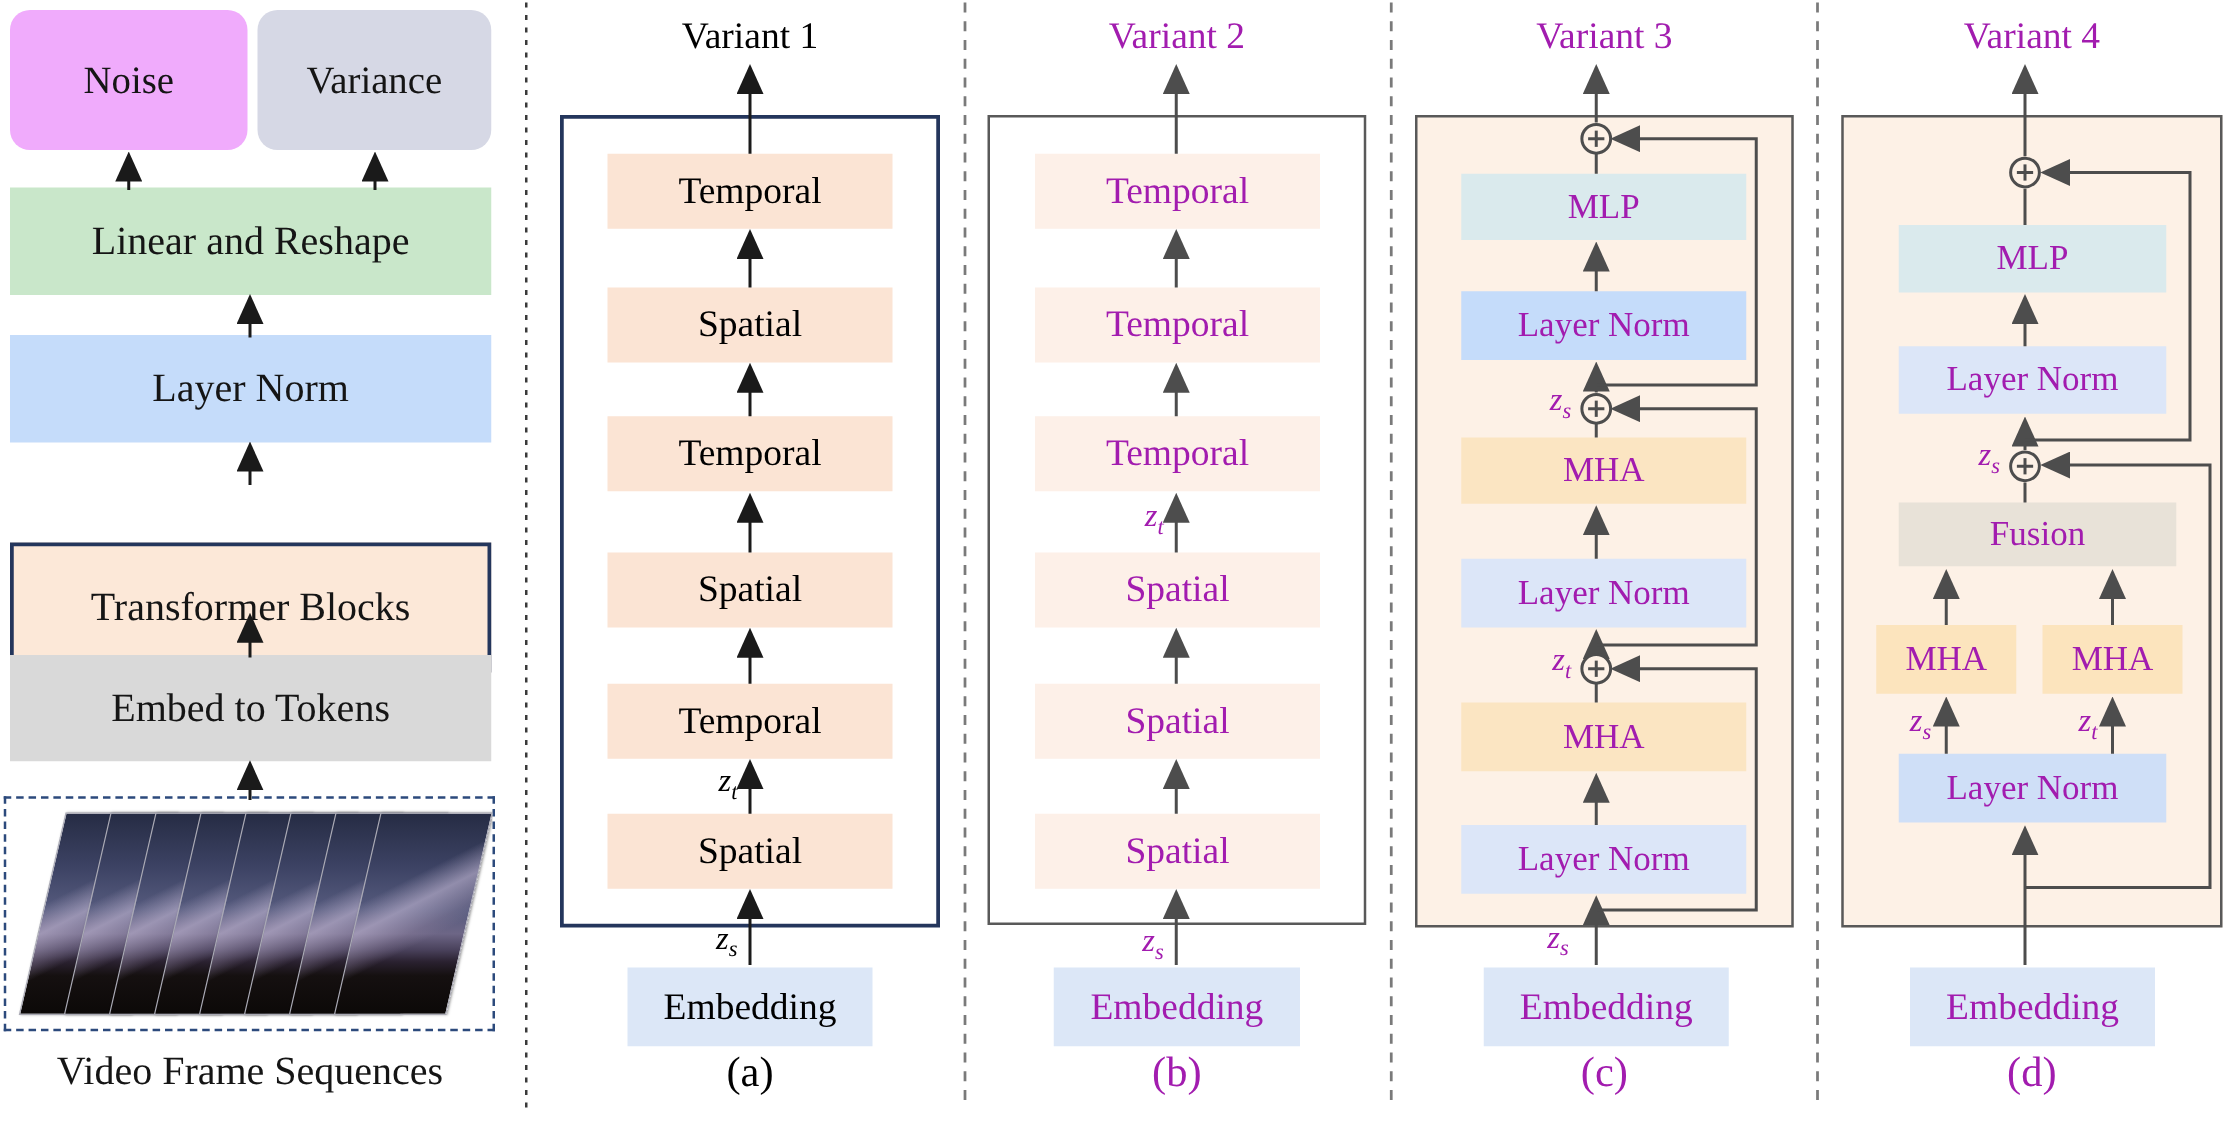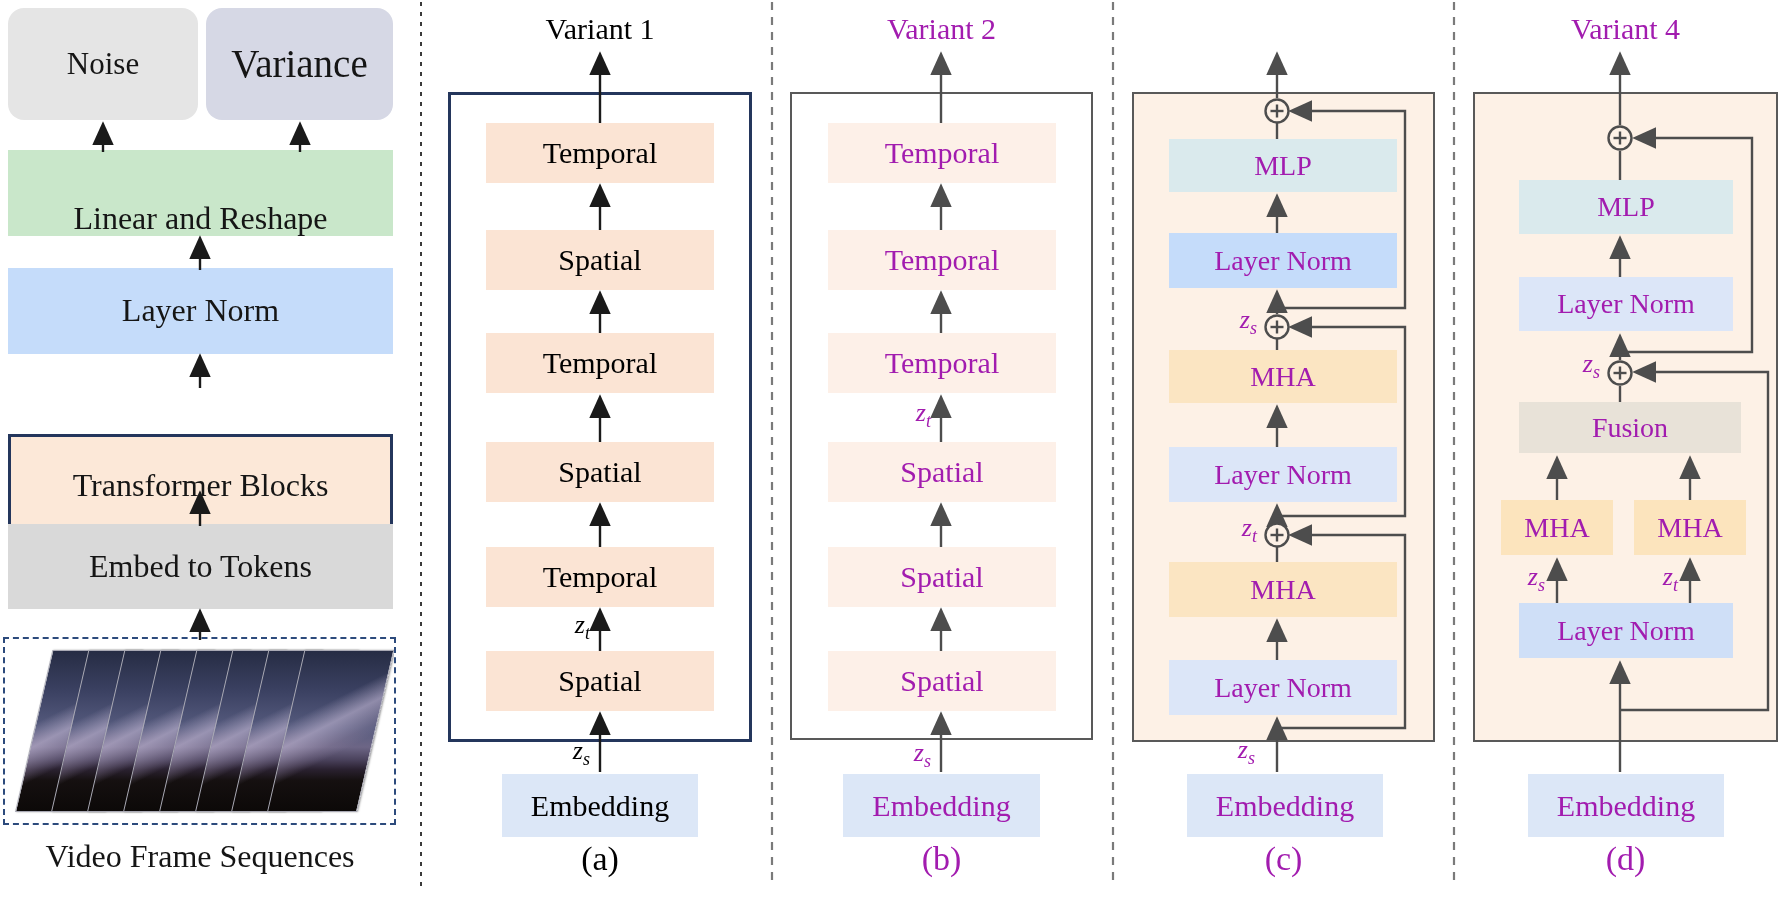--- a/index.html
+++ b/index.html
@@ -21,27 +21,27 @@
     background:
       linear-gradient(150deg, rgba(175,165,195,0) 34%, rgba(186,176,205,.65) 46%, rgba(140,128,158,.35) 58%, rgba(0,0,0,0) 64%),
       linear-gradient(180deg,#262c44 0%,#3c4263 26%,#565b7e 48%,#6d6686 60%,#4a425c 68%,#2a2130 74%,#151010 81%,#0c0908 100%);}
   .framewrap{position:absolute;overflow:hidden;}
 </style>
 </head>
 <body>
 
 <div id="canvas">
 
-  <div class="box" style="left:8px;top:8px;width:190px;height:112px;background:#e5e5e5;border-radius:16px;font-size:31px;">
+  <div class="box" style="left:8px;top:8px;width:190px;height:112px;background:#f0abfc;border-radius:16px;font-size:31px;">
     <span>Noise</span>
   </div>
-  <div class="box" style="left:206px;top:8px;width:187px;height:112px;background:#d6d8e5;border-radius:16px;font-size:39px;">
+  <div class="box" style="left:206px;top:8px;width:187px;height:112px;background:#d6d8e5;border-radius:16px;font-size:31px;">
     <span>Variance</span>
   </div>
-  <div class="box" style="left:8px;top:150px;width:385px;height:86px;background:#c9e7ca;font-size:32px;align-items:flex-end;">
+  <div class="box" style="left:8px;top:150px;width:385px;height:86px;background:#c9e7ca;font-size:32px;">
     <span>Linear and Reshape</span>
   </div>
   <div class="box" style="left:8px;top:268px;width:385px;height:86px;background:#c5dcfa;font-size:32px;">
     <span>Layer Norm</span>
   </div>
   <div class="box" style="left:8px;top:386px;width:385px;height:104px;background:#fce8d8;border:3px solid #24365c;font-size:32px;margin-top:48px;">
     <span>Transformer Blocks</span>
   </div>
   <div class="box" style="left:8px;top:524px;width:385px;height:85px;background:#d9d9d9;font-size:32px;">
     <span>Embed to Tokens</span>
@@ -110,20 +110,22 @@
   <div class="box gray" style="left:828px;top:651px;width:228px;height:60px;background:#fdf0e8;font-size:30px;">
       <span>Spatial</span>
     </div>
   <span class="zlab gray" style="left:881px;top:398px;width:50px;"><span>z</span><sub>t</sub></span>
   <span class="zlab gray" style="left:879px;top:738px;width:52px;"><span>z</span><sub>s</sub></span>
   <div class="box gray" style="left:843px;top:774px;width:197px;height:63px;background:#dce7f7;font-size:30px;">
       <span>Embedding</span>
     </div>
   <div class="cap gray" style="left:790px;top:840px;width:303px;"><span>(b)</span></div>
 
+  <div class="ttl gray" style="left:1132px;top:12px;width:303px;">
+    <span>Variant 3</span></div>
   <div class="box" style="left:1132px;top:92px;width:303px;height:650px;border:2px solid #595959;background:#fdf1e6;"></div>
   <div class="box gray" style="left:1169px;top:139px;width:228px;height:53px;background:#daeaed;font-size:28px;">
       <span>MLP</span>
     </div>
   <div class="box gray" style="left:1169px;top:233px;width:228px;height:55px;background:#c5dcfa;font-size:28px;">
       <span>Layer Norm</span>
     </div>
   <div class="box gray" style="left:1169px;top:350px;width:228px;height:53px;background:#fbe5c2;font-size:28px;">
       <span>MHA</span>
     </div>

